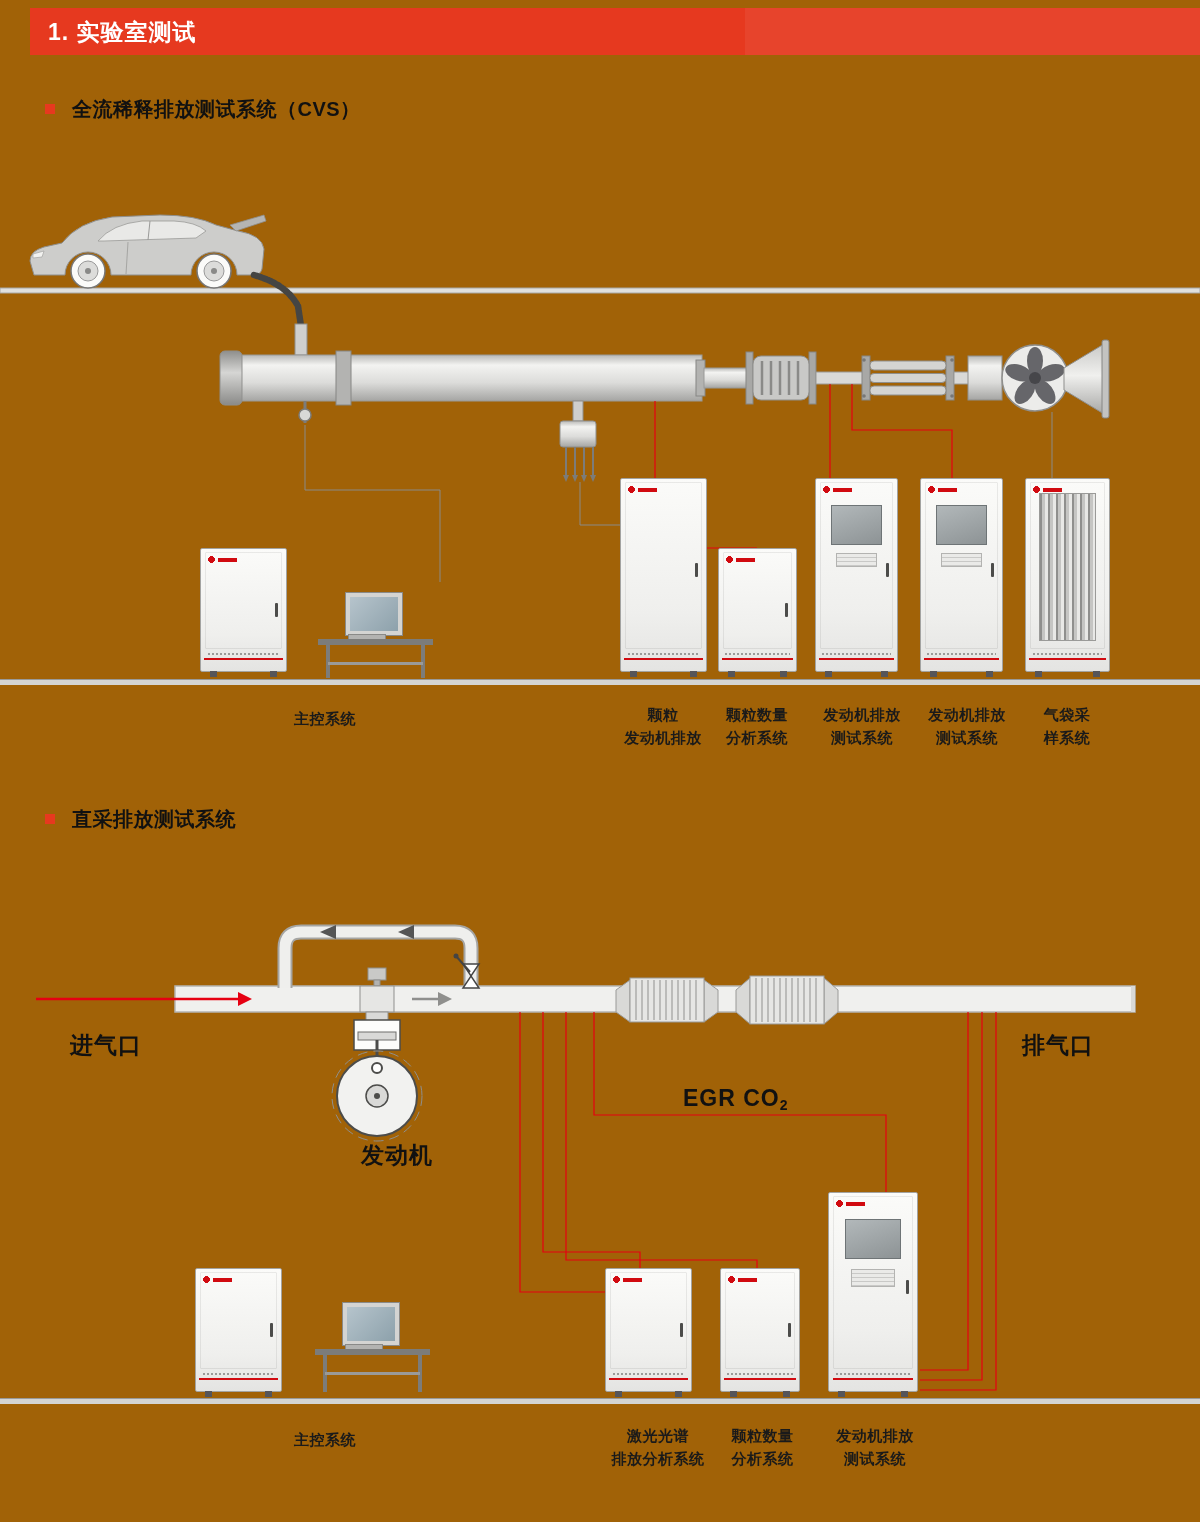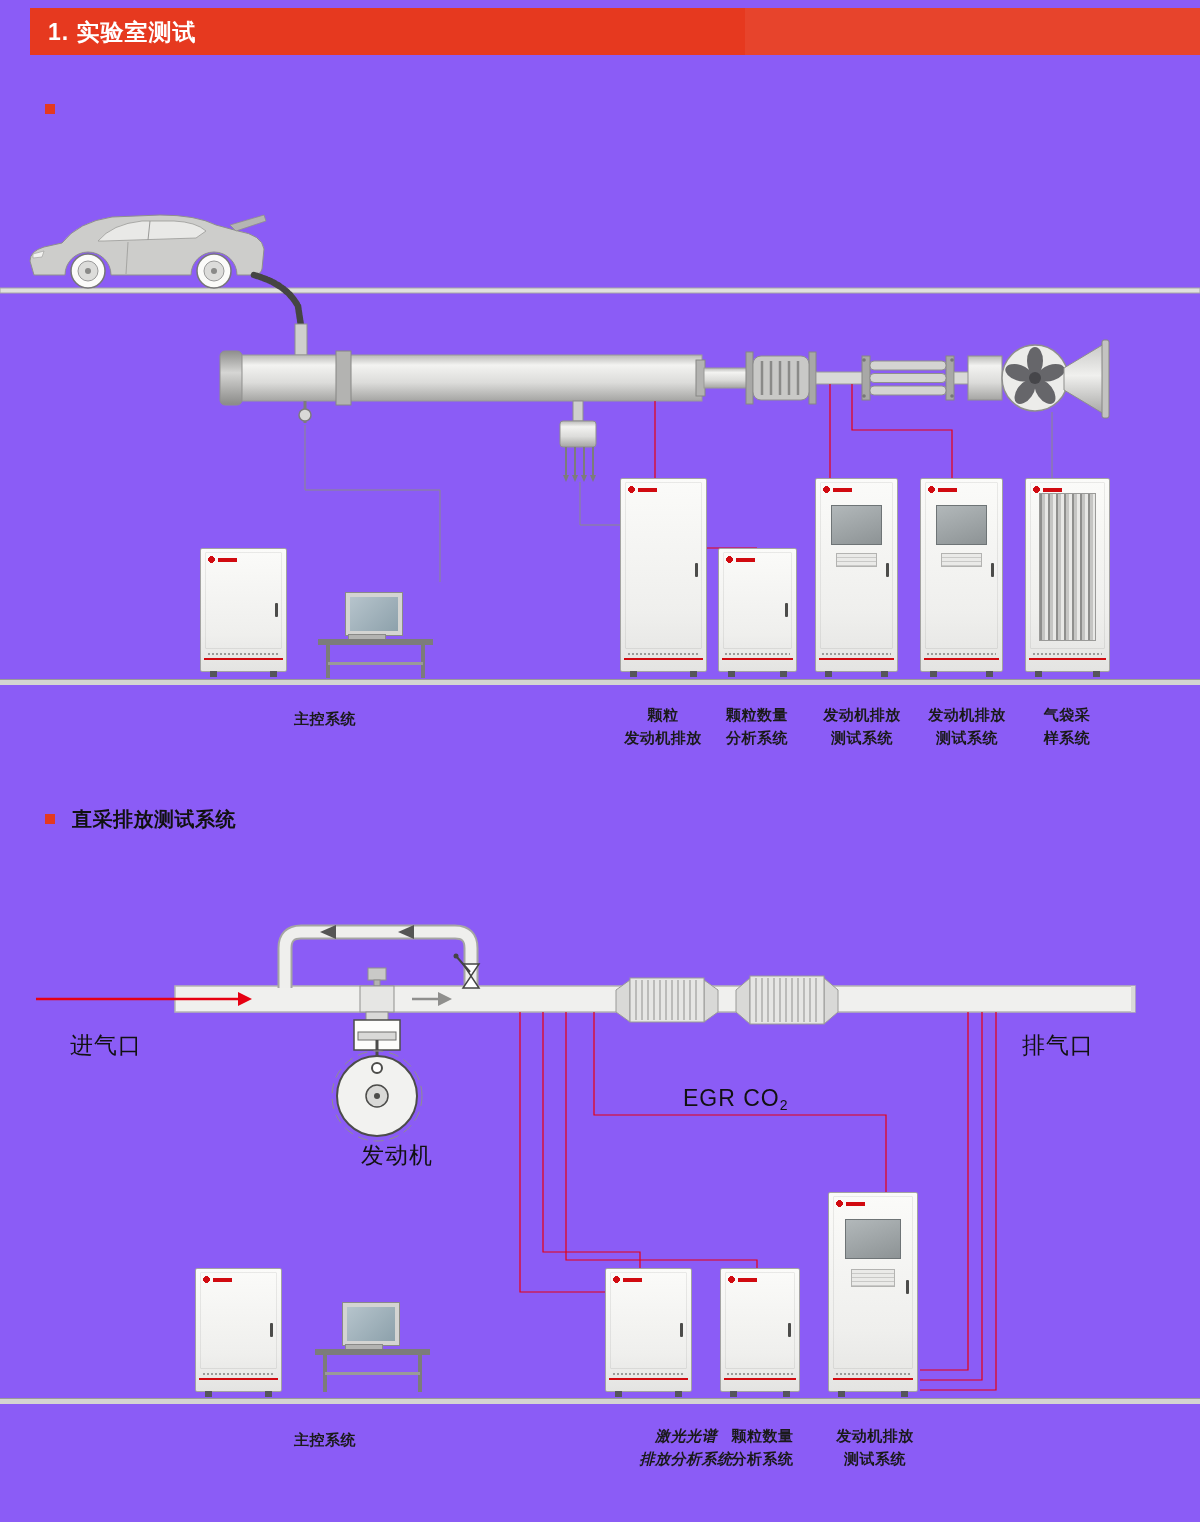--- a/index.html
+++ b/index.html
@@ -1,16 +1,16 @@
 <!DOCTYPE html>
 <html><head>
 <meta charset="utf-8">
 <style>
   html,body{margin:0;padding:0;background:#fff;}
-  .page{position:relative;width:1200px;height:1522px;background:#8b5cf6;overflow:hidden;
+  .page{position:relative;width:1200px;height:1522px;background:#a16207;overflow:hidden;
         font-family:"Liberation Sans","DejaVu Sans",sans-serif;color:#1a1a1a;}
 
   
   .banner{position:absolute;left:30px;right:0;top:8px;height:47px;background:#e6391f;}
   .banner-right{position:absolute;right:0;top:0;width:455px;height:100%;background:rgba(255,255,255,0.06);}
   .banner-title{position:absolute;left:18px;top:50%;transform:translateY(-50%);
                 color:#ffffff;font-size:23px;font-weight:bold;letter-spacing:1px;}
 
   
   .section-header{position:absolute;left:45px;height:28px;display:flex;align-items:center;}
@@ -53,21 +53,21 @@
   .desk .mbase{position:absolute;left:43px;top:49px;width:26px;height:3px;background:#8a8a88;}
   .desk .kbd{position:absolute;left:30px;top:42px;width:36px;height:4px;background:#b3b3b1;border:1px solid #8a8a88;}
   .desk .tabletop{position:absolute;left:0;right:0;top:47px;height:6px;background:#7c7c7a;}
   .desk .leg{position:absolute;top:53px;bottom:0;width:4px;background:#7c7c7a;}
   .desk .leg.l{left:8px;} .desk .leg.r{right:8px;}
   .desk .legbar{position:absolute;left:10px;right:10px;top:70px;height:3px;background:#9a9a98;}
 
   
   .cab-label{position:absolute;text-align:center;font-size:15px;font-weight:bold;line-height:1.55;
         color:#1a1a1a;white-space:pre-line;letter-spacing:0.5px;}
-  .big-label{position:absolute;font-size:23px;font-weight:400;color:#111;letter-spacing:1px;}
+  .big-label{position:absolute;font-size:23px;font-weight:700;color:#111;letter-spacing:1px;}
   .big-label .sub{font-size:14px;vertical-align:-4px;}
 </style>
 </head>
 <body>
 
 <div class="page">
 
   <svg width="0" height="0" style="position:absolute">
     <defs>
       <linearGradient id="gcyl" x1="0" y1="0" x2="0" y2="1">
@@ -89,20 +89,21 @@
     </defs>
   </svg>
 
   <div class="banner">
     <span class="banner-right"></span>
     <span class="banner-title">1. 实验室测试</span>
   </div>
 
   <div class="section-header" style="top:95px;">
     <span class="bullet"></span>
+    <span class="section-title">全流稀释排放测试系统（CVS）</span>
   </div>
 
   <svg class="diagram" style="top:130px;" width="1200" height="556" viewBox="0 0 1200 556">
 
     <rect x="0" y="158" width="1200" height="5" fill="#e0e0de" stroke="#a8a8a6" stroke-width="1"></rect>
 
     <g>
       <path d="M34,145 L30,131 Q30,121 44,117 L62,113 Q78,92 112,87 L160,85 Q196,85 216,95 L238,101 Q262,105 264,119 L262,139 Q261,145 252,145 L237,145 A23,23 0 0 0 191,145 L111,145 A23,23 0 0 0 65,145 L40,145 Z" fill="#cdcdcb" stroke="#8f8f8d" stroke-width="1"></path>
       <path d="M98,111 Q112,94 142,91 L174,91 Q196,92 206,101 L196,108 L104,111 Z" fill="#e9e9e7" stroke="#9a9a98" stroke-width="0.8"></path>
       <path d="M150,91 L148,110" stroke="#9a9a98" stroke-width="1" fill="none"></path>
@@ -452,20 +453,20 @@
     <span class="handle"></span>
     <span class="microtext"></span>
     <span class="redline"></span>
     <span class="foot fl"></span>
     <span class="foot fr"></span>
   </div>
 
   <div class="ground" style="top:1398px;"></div>
 
   <div class="cab-label" style="left:245px;top:1428px;width:160px;">主控系统</div>
-  <div class="cab-label" style="left:616px;top:1424px;width:140px;font-style:italic;">激光光谱
+  <div class="cab-label" style="left:588px;top:1424px;width:140px;">激光光谱
 排放分析系统</div>
   <div class="cab-label" style="left:700px;top:1424px;width:125px;">颗粒数量
 分析系统</div>
   <div class="cab-label" style="left:810px;top:1424px;width:130px;">发动机排放
 测试系统</div>
 
 </div>
 
 </body></html>

